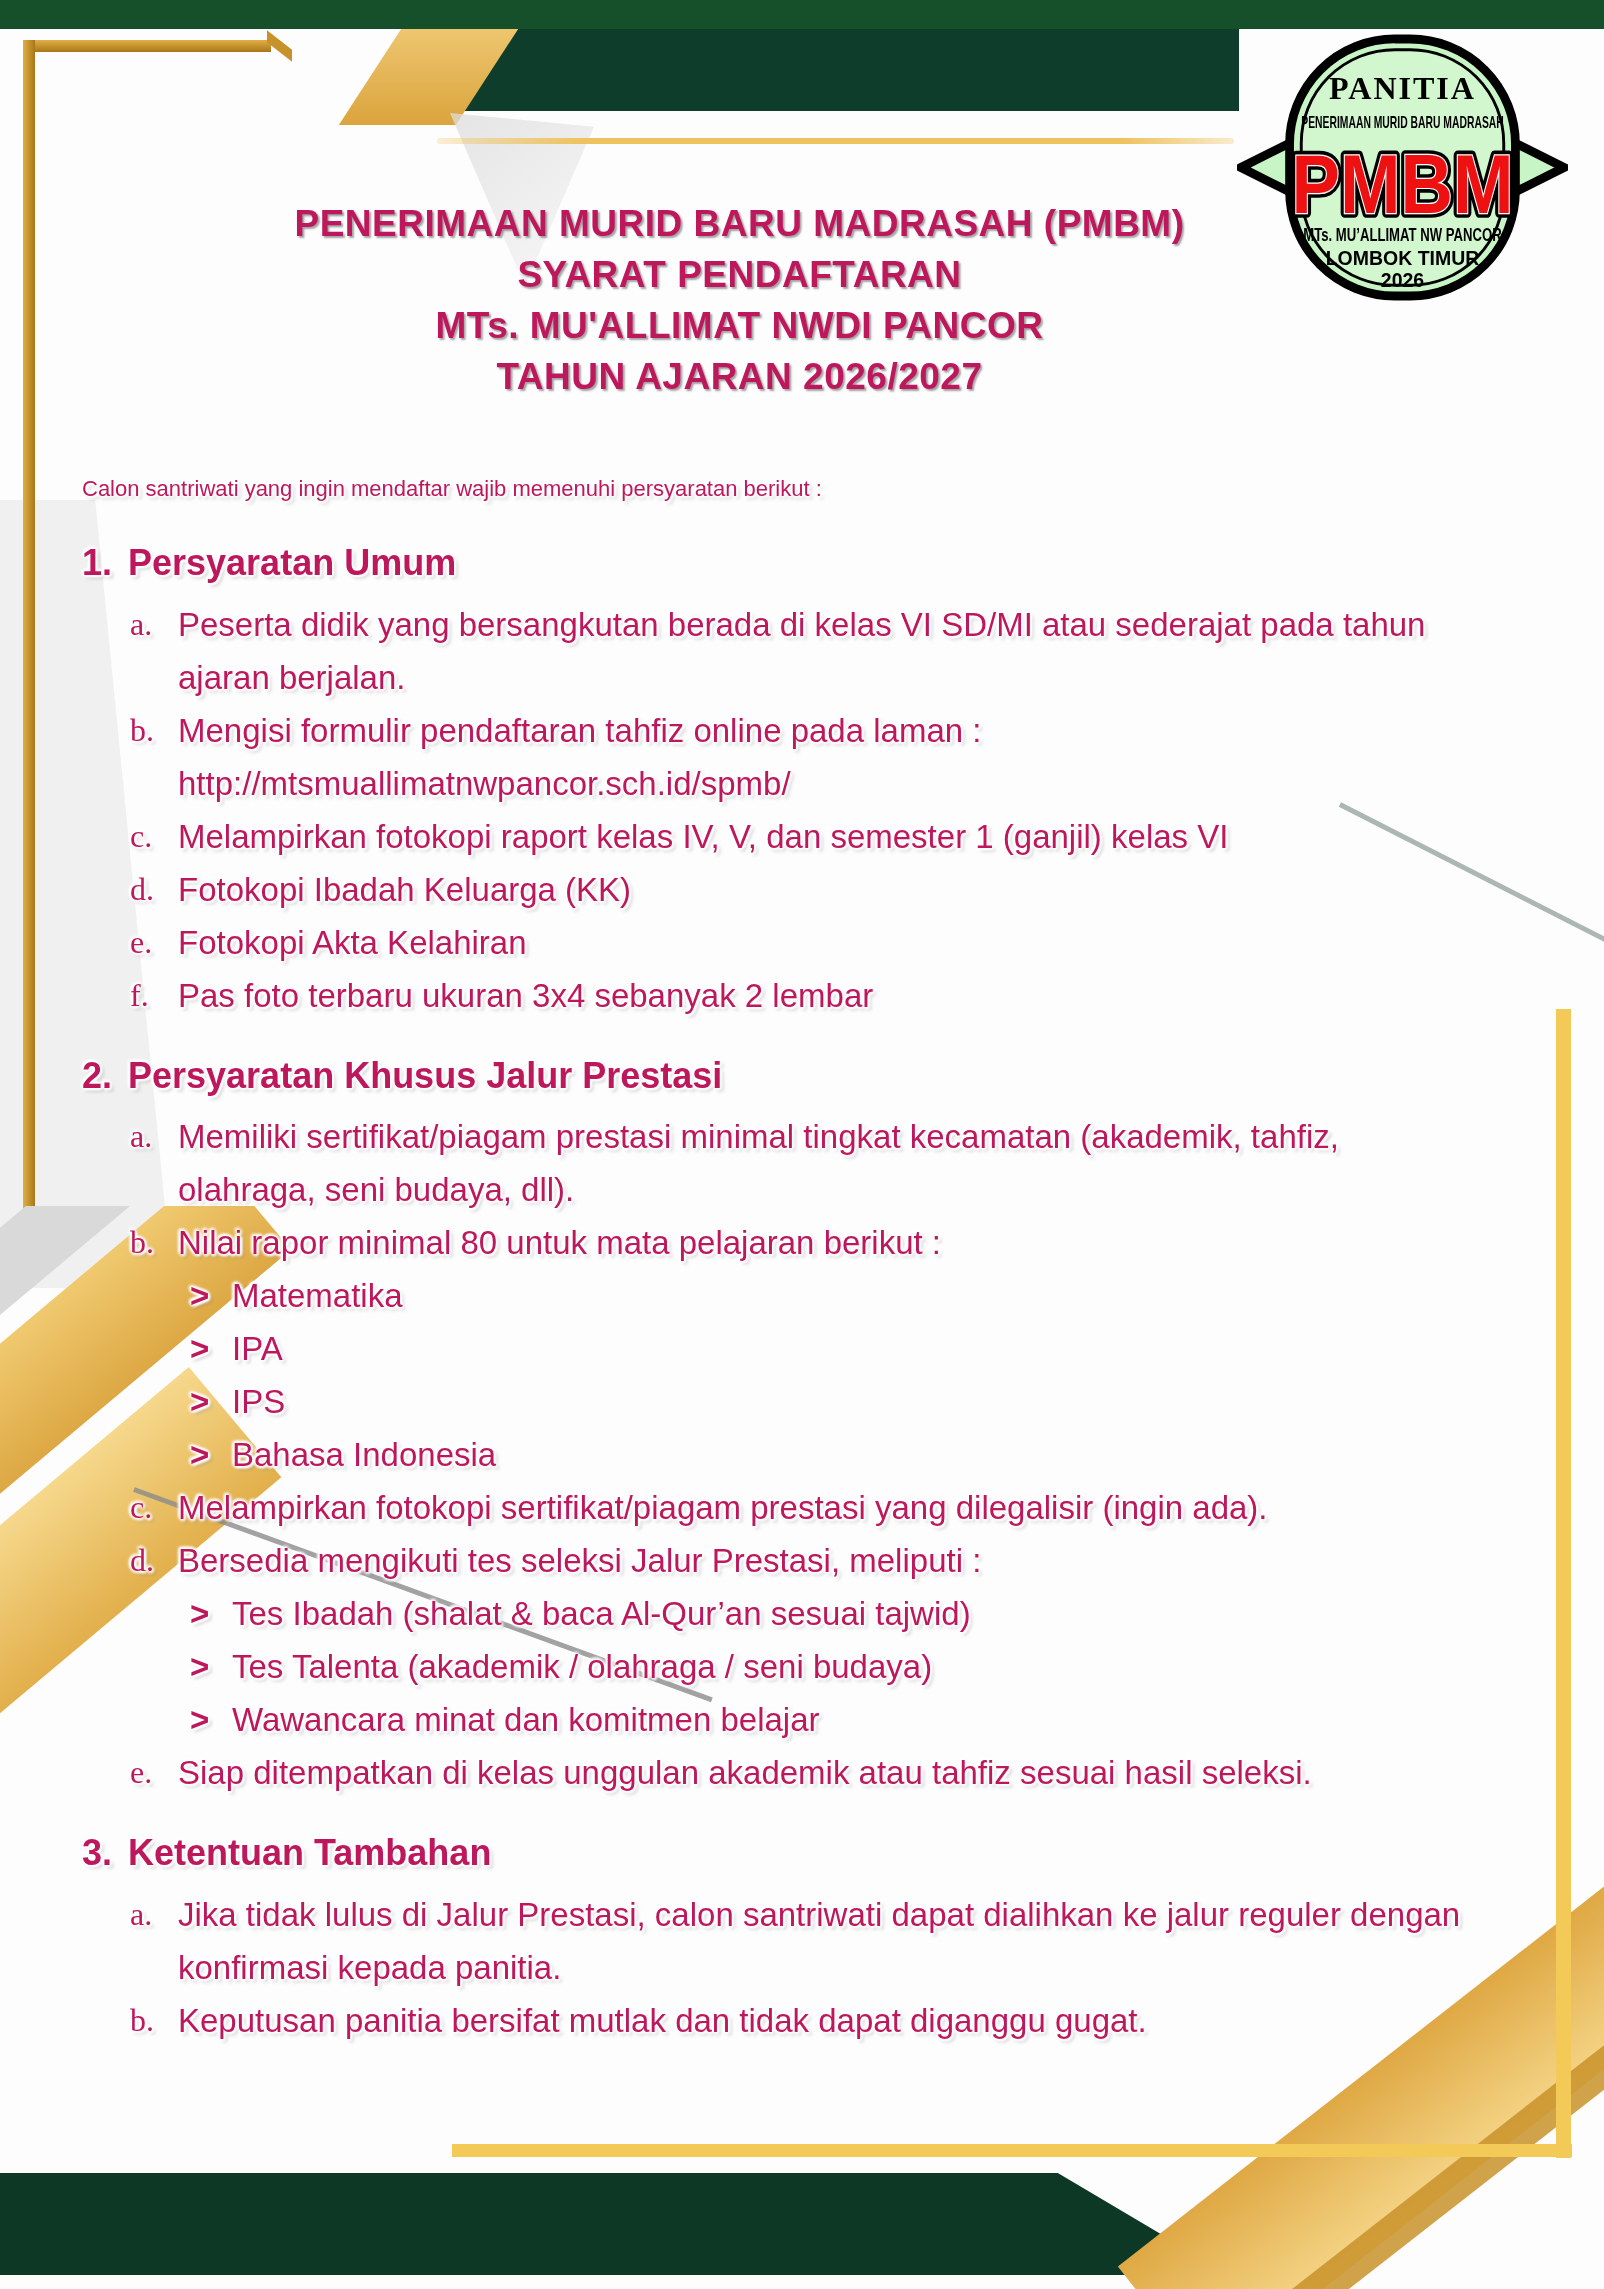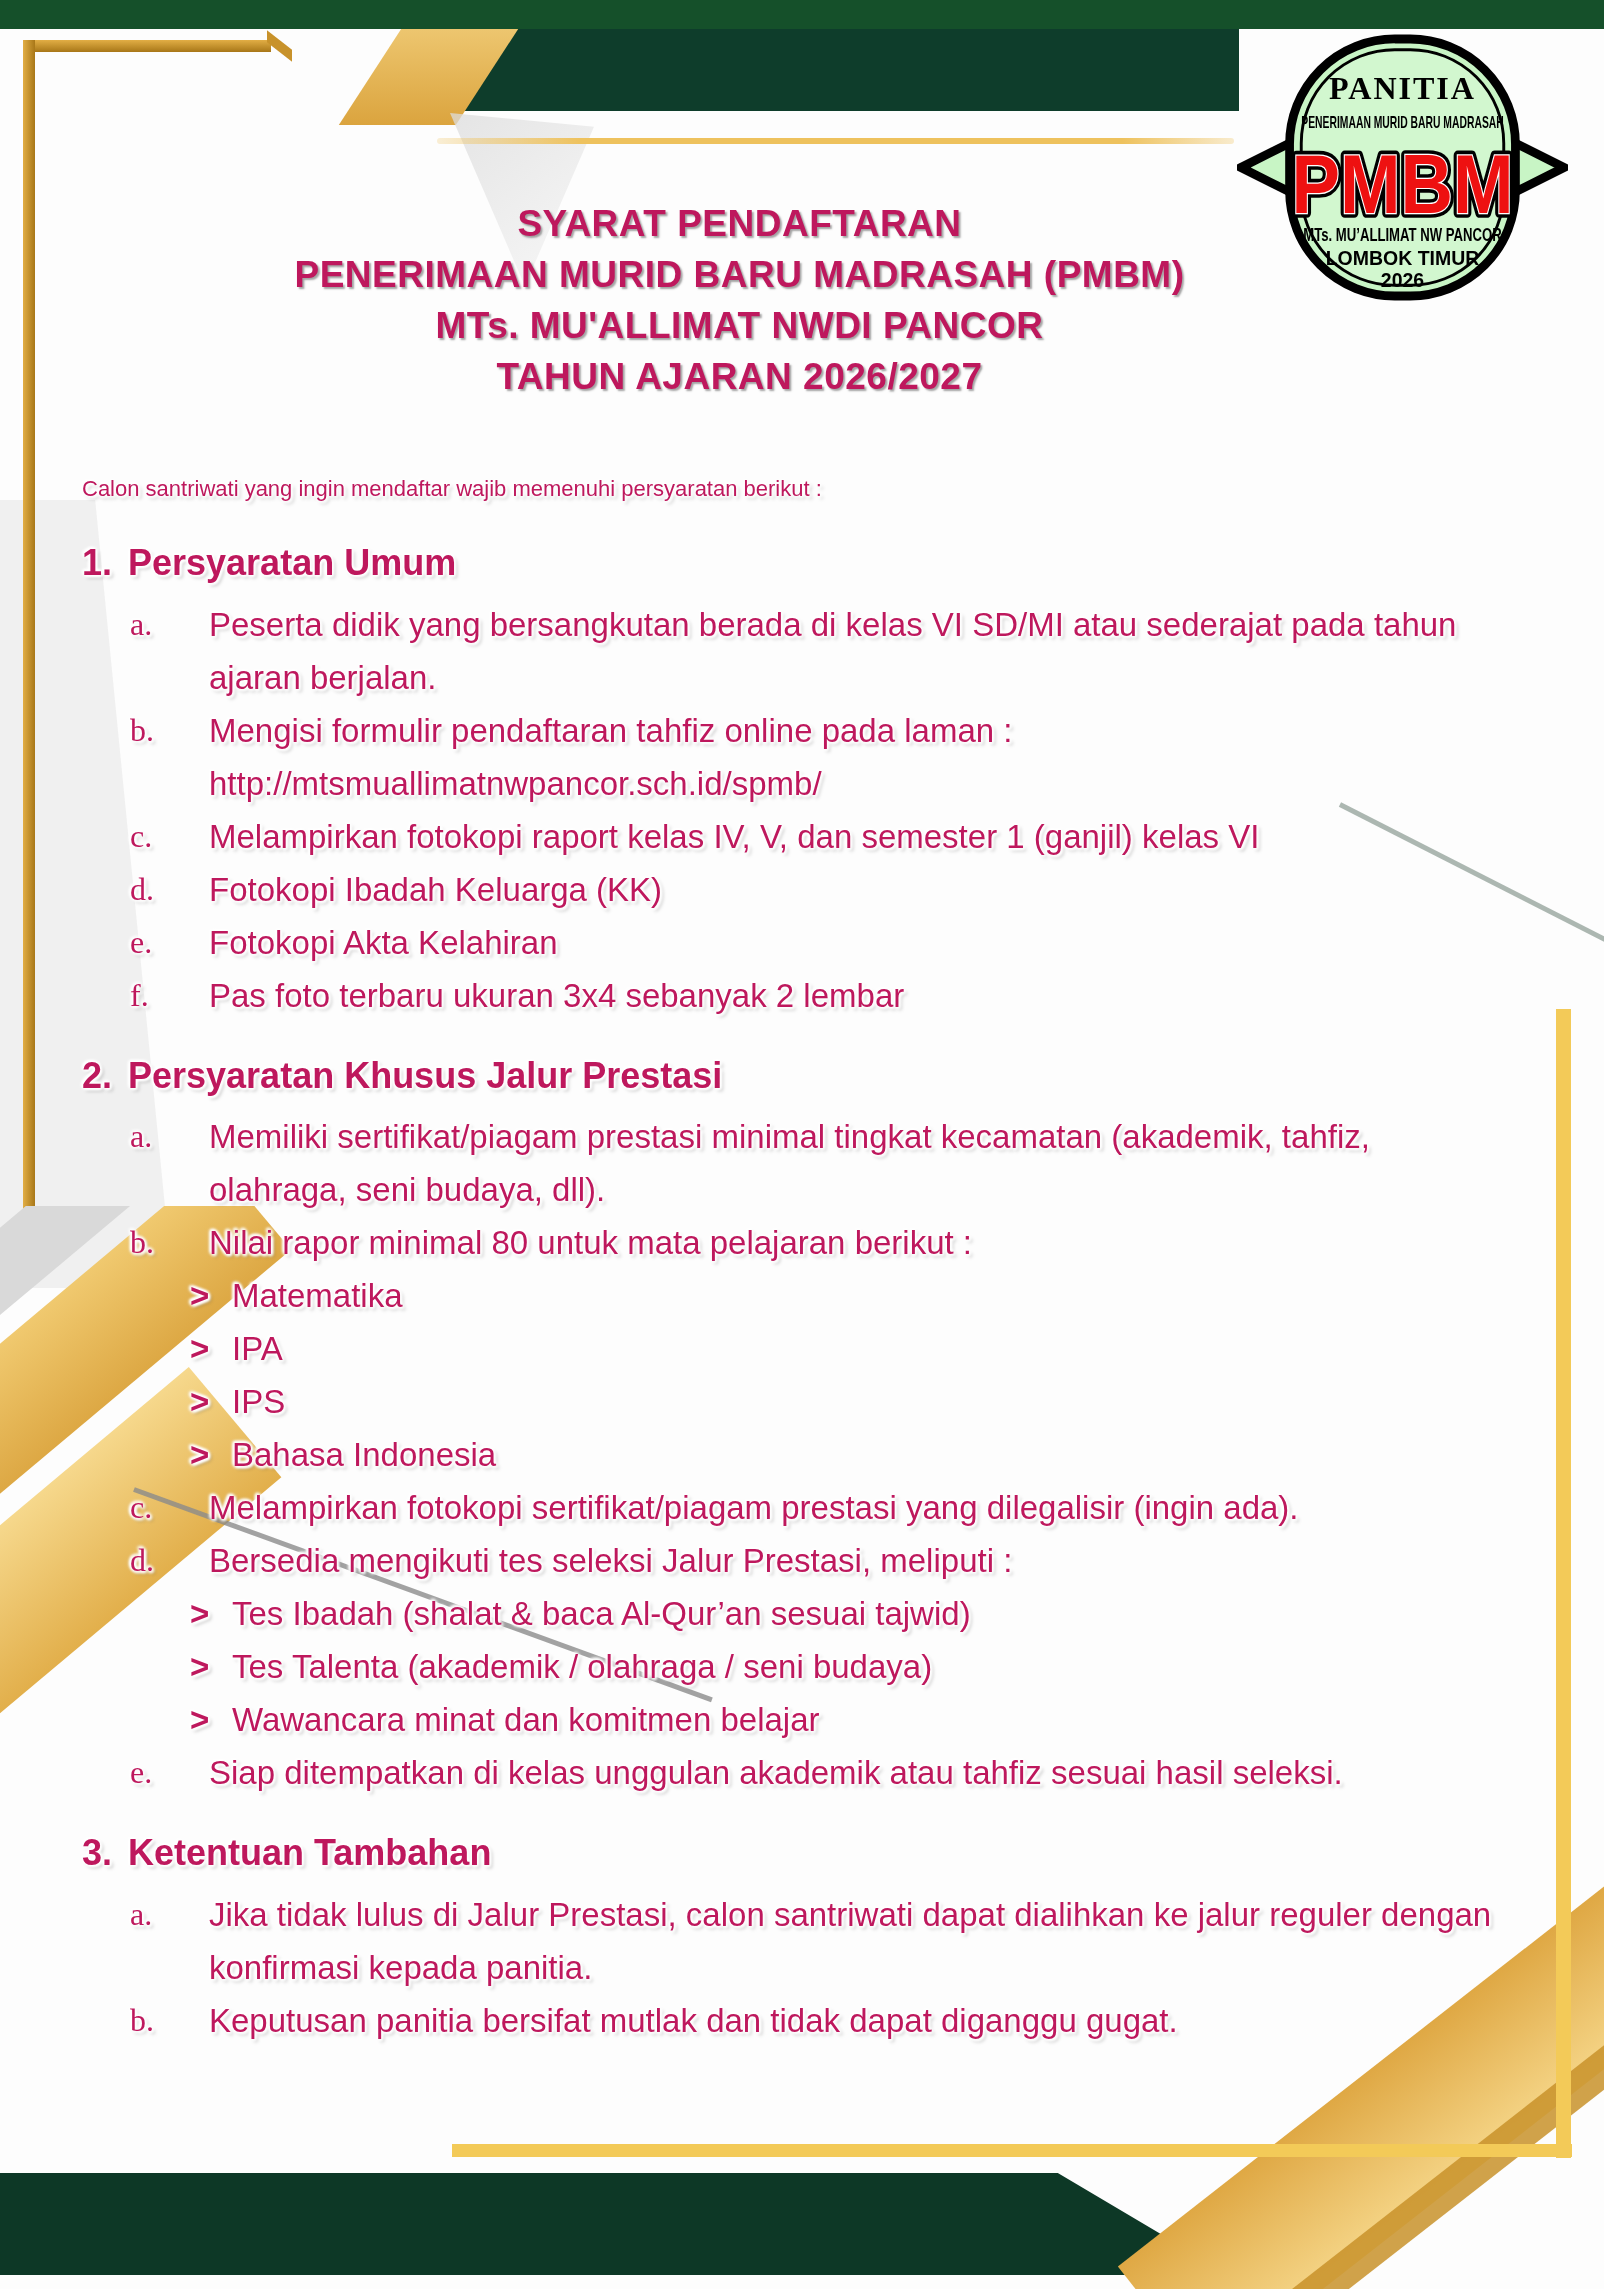--- a/index.html
+++ b/index.html
@@ -54,21 +54,21 @@
         font-weight:bold;font-size:37px;line-height:51px;letter-spacing:0.5px;
         text-shadow:1.9px 1.9px 1.9px rgba(90,90,90,.55);}
   .content{position:absolute;z-index:5;top:467px;left:82px;width:1487px;}
   .intro{font-size:22px;line-height:44px;margin:0 0 29px 0;}
   .section{margin-bottom:31px;}
   .sec-header{display:flex;font-weight:bold;font-size:36px;line-height:46px;margin-bottom:11.5px;}
   .sec-num{width:46px;flex-shrink:0;}
   .item{display:flex;font-size:33px;line-height:53px;}
   .item-marker{margin-left:48px;width:48px;flex-shrink:0;
         font-family:"Liberation Serif",serif;font-size:32px;}
-  .item-text{flex:1;max-width:1278px;margin-left:31px;}
+  .item-text{flex:1;max-width:1278px;}
   .item-text.wide{max-width:1403px;}
   .url-line{display:block;}
   .sub{display:flex;font-size:33px;line-height:53px;}
   .sub-marker{margin-left:108px;width:42px;flex-shrink:0;font-weight:bold;}
 </style>
 </head>
 <body>
 
 <div class="page">
 
@@ -108,22 +108,22 @@
       <text x="170" y="97" text-anchor="middle" font-family="Liberation Sans, sans-serif" font-weight="bold" font-size="17" fill="#000" textLength="208" lengthAdjust="spacingAndGlyphs">PENERIMAAN MURID BARU MADRASAH</text>
       <text x="170" y="185" text-anchor="middle" font-family="Liberation Sans, sans-serif" font-weight="bold" font-size="86" fill="none" stroke="#000" stroke-width="10" stroke-linejoin="round" textLength="228" lengthAdjust="spacingAndGlyphs">PMBM</text>
       <text x="170" y="185" text-anchor="middle" font-family="Liberation Sans, sans-serif" font-weight="bold" font-size="86" fill="#ee1111" stroke="#ffffff" stroke-width="2.5" paint-order="stroke fill" textLength="228" lengthAdjust="spacingAndGlyphs">PMBM</text>
       <text x="170" y="214" text-anchor="middle" font-family="Liberation Sans, sans-serif" font-weight="bold" font-size="19" fill="#000" textLength="204" lengthAdjust="spacingAndGlyphs">MTs. MU’ALLIMAT NW PANCOR</text>
       <text x="170" y="238" text-anchor="middle" font-family="Liberation Sans, sans-serif" font-weight="bold" font-size="20" fill="#000">LOMBOK TIMUR</text>
       <text x="170" y="261" text-anchor="middle" font-family="Liberation Sans, sans-serif" font-weight="bold" font-size="20" fill="#000">2026</text>
     </svg>
   </div>
 
   <div class="title-block">
+    <div>PENERIMAAN MURID BARU MADRASAH (PMBM)</div>
     <div>SYARAT PENDAFTARAN</div>
-    <div>PENERIMAAN MURID BARU MADRASAH (PMBM)</div>
     <div>MTs. MU'ALLIMAT NWDI PANCOR</div>
     <div>TAHUN AJARAN 2026/2027</div>
   </div>
 
   <div class="content glow">
     <p class="intro">Calon santriwati yang ingin mendaftar wajib memenuhi persyaratan berikut :</p>
 
     <div class="section">
       <div class="sec-header">
         <span class="sec-num">1.</span>

